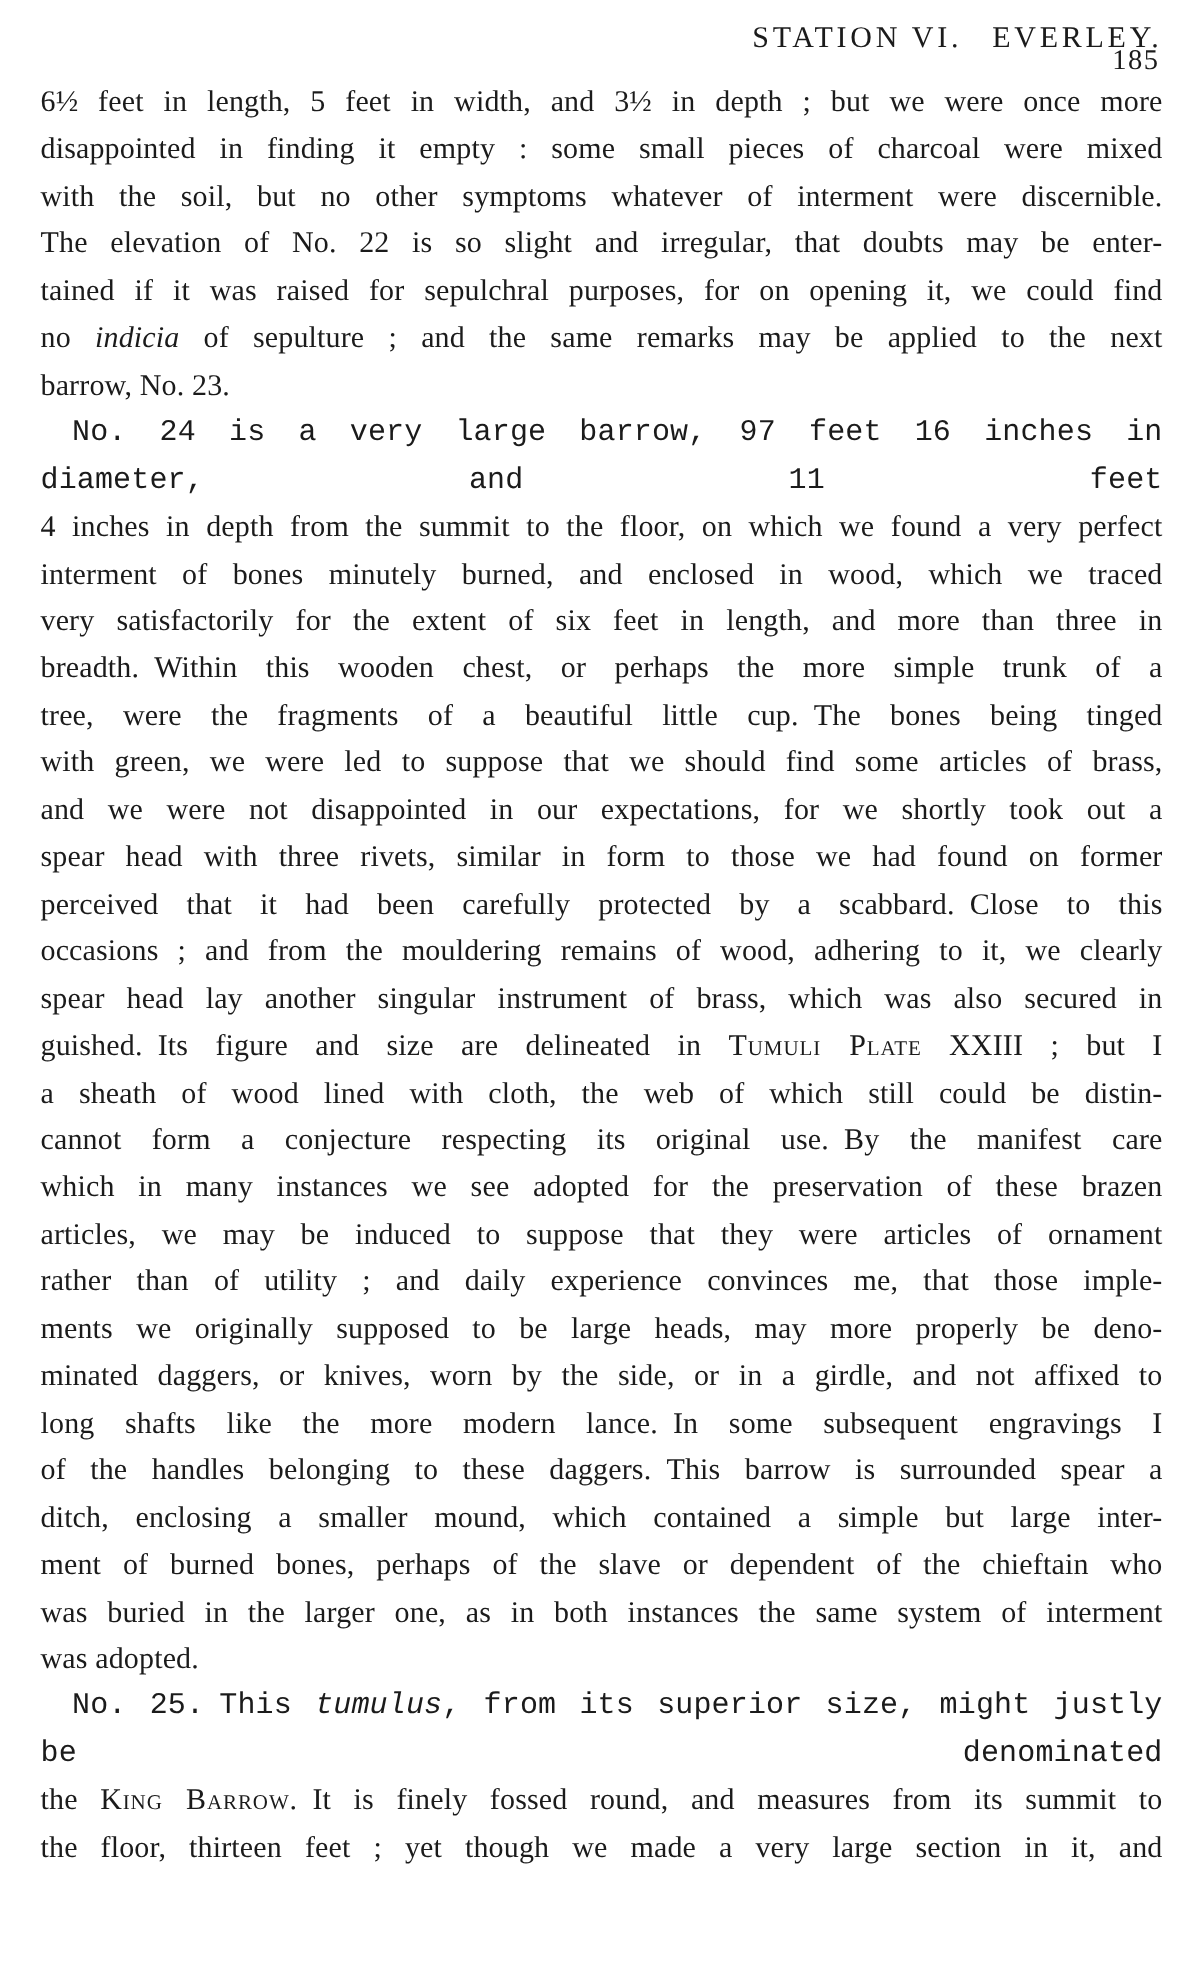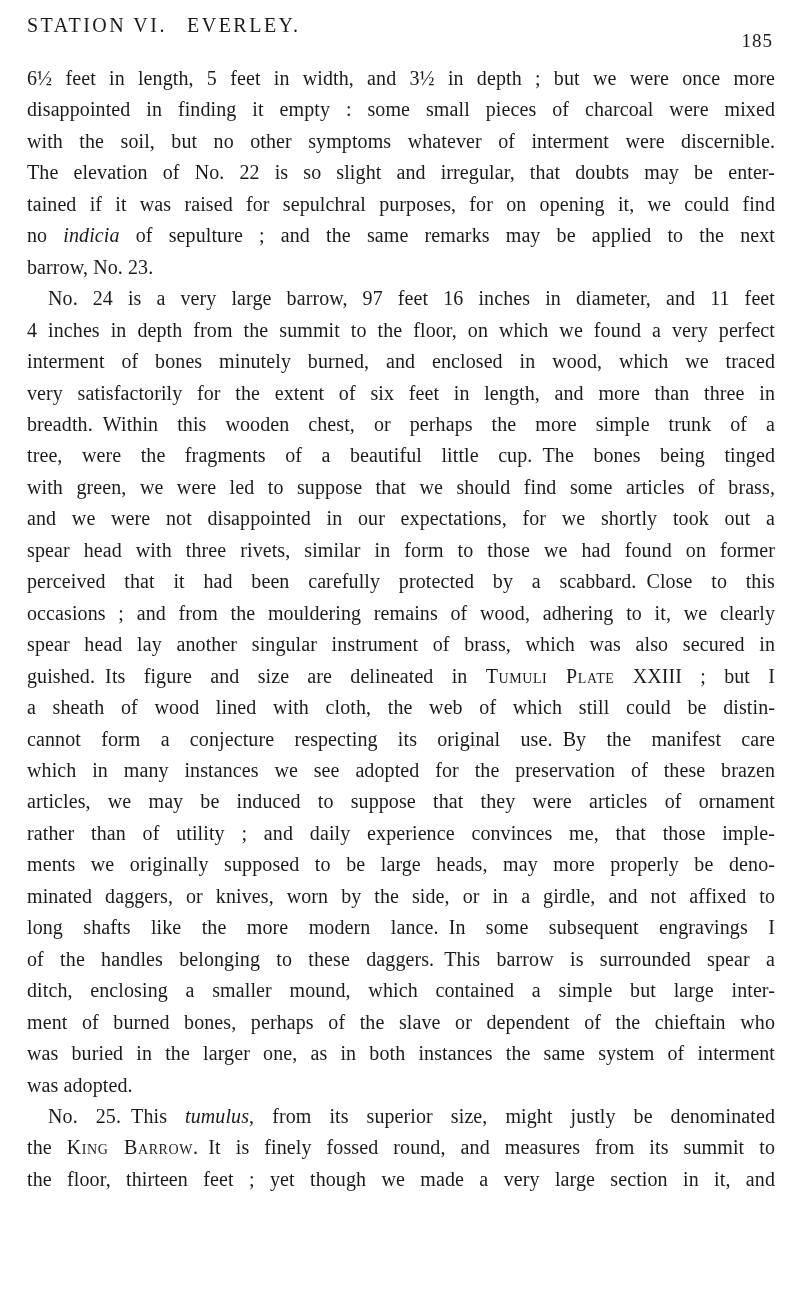--- a/index.html
+++ b/index.html
@@ -14,49 +14,50 @@
     box-sizing: border-box;
     background: var(--paper, #ffffff);
     color: var(--ink, #1b1b1b);
     font-family: "Liberation Serif", "DejaVu Serif", serif;
     padding: 14px 25px 0 27px;
     overflow: hidden;
   }
   .header {
     position: relative;
     height: 28px;
-    text-align: left;
+    text-align: right;
   }
   .running-title {
     font-size: 20px;
     letter-spacing: 2.5px;
     white-space: pre;
   }
   .page-number {
     position: absolute;
     right: 2px;
     top: 16px;
     font-size: 19px;
     letter-spacing: 1px;
   }
   .body {
-    margin-top: 21px;
+    margin-top: 11px;
     font-size: 20px;
     line-height: 31.45px;
     letter-spacing: 0.1px;
   }
   .line {
     text-align: justify;
     text-align-last: justify;
   }
   .line.align-left {
     text-align-last: left;
   }
   .line.indent {
     text-indent: 21px;
+    font-family: Liberation Mono, monospace;
   }
   .italic { font-style: italic; }
   .smallcaps { font-variant: small-caps; letter-spacing: 0.6px; }
 </style>
 </head>
 <body>
 
 <div class="page" style="--ink: #1b1b1b; --paper: #ffffff;">
   <div class="header">
     <span class="running-title">STATION VI.  EVERLEY.</span>

